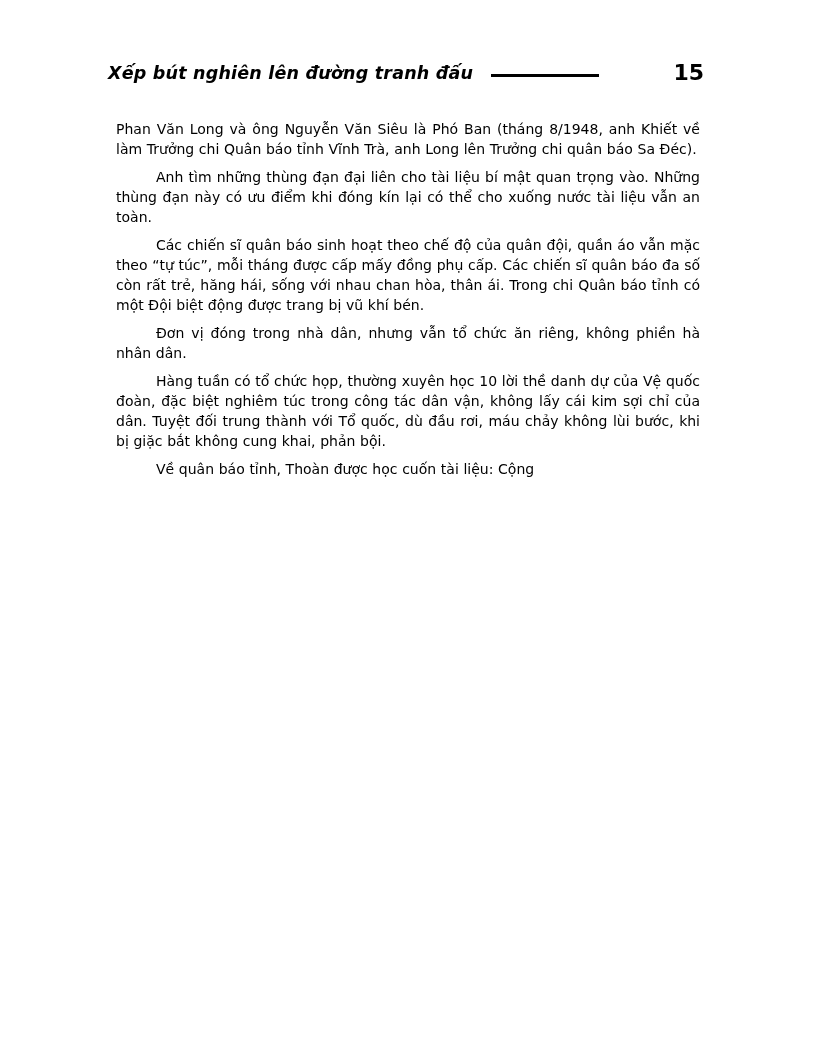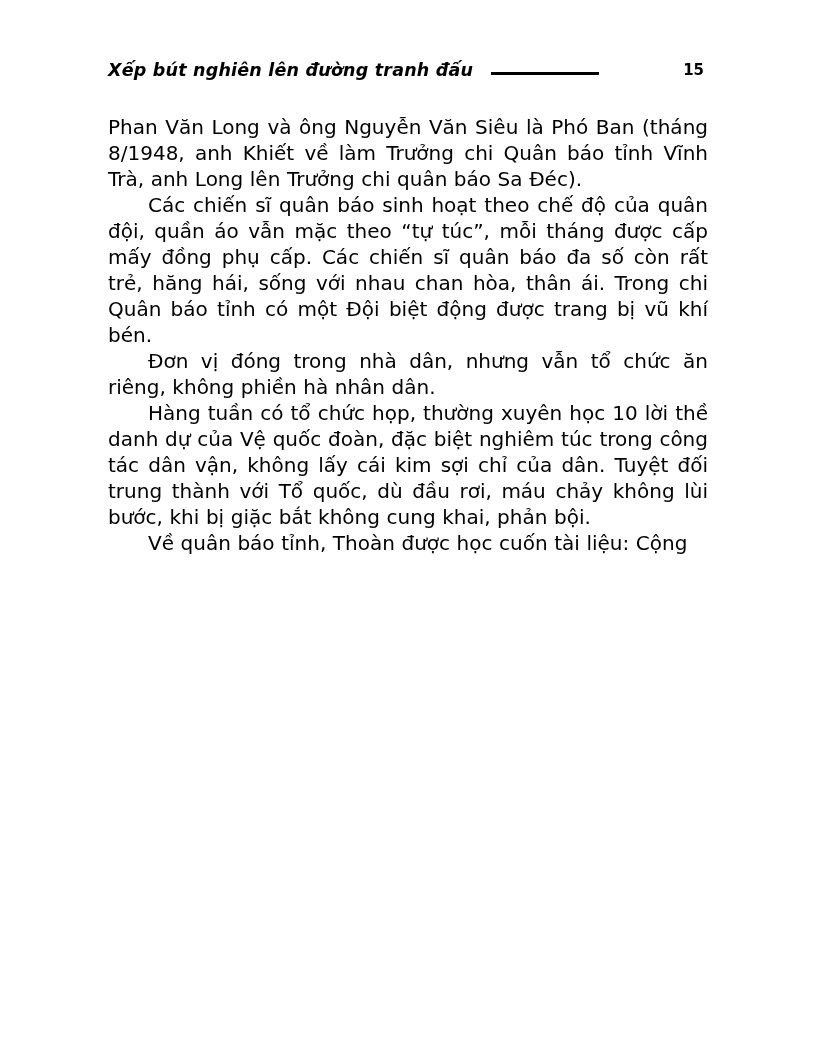--- a/index.html
+++ b/index.html
@@ -40,28 +40,28 @@
     flex: 0 0 auto;
     width: 108px;
     height: 3px;
     background: #000000;
     margin-left: 18px;
     margin-right: 18px;
     margin-top: 6px;
   }
   .header-page-number {
     font-weight: bold;
-    font-size: 15px;
+    font-size: 22px;
     margin-left: auto;
     padding-right: 4px;
   }
   .body-text p {
-    margin: 0;
-    font-size: 20px;
-    line-height: 26px;
+    margin: 8px;
+    font-size: 14px;
+    line-height: 20px;
     text-align: justify;
     text-justify: inter-word;
     word-spacing: 0.2px;
   }
   .body-text p.indent {
     text-indent: 40px;
   }
   .body-text p + p {
     margin-top: 0px;
   }
@@ -75,20 +75,21 @@
   <div class="content">
 
     <div class="header">
       <div class="header-title">Xếp bút nghiên lên đường tranh đấu</div>
       <div class="header-rule"></div>
       <div class="header-page-number">15</div>
     </div>
 
     <div class="body-text">
       <p>Phan Văn Long và ông Nguyễn Văn Siêu là Phó Ban (tháng 8/1948, anh Khiết về làm Trưởng chi Quân báo tỉnh Vĩnh Trà, anh Long lên Trưởng chi quân báo Sa Đéc).</p>
+      <p class="indent">Anh tìm những thùng đạn đại liên cho tài liệu bí mật quan trọng vào. Những thùng đạn này có ưu điểm khi đóng kín lại có thể cho xuống nước tài liệu vẫn an toàn.</p>
       <p class="indent">Các chiến sĩ quân báo sinh hoạt theo chế độ của quân đội, quần áo vẫn mặc theo “tự túc”, mỗi tháng được cấp mấy đồng phụ cấp. Các chiến sĩ quân báo đa số còn rất trẻ, hăng hái, sống với nhau chan hòa, thân ái. Trong chi Quân báo tỉnh có một Đội biệt động được trang bị vũ khí bén.</p>
       <p class="indent">Đơn vị đóng trong nhà dân, nhưng vẫn tổ chức ăn riêng, không phiền hà nhân dân.</p>
       <p class="indent">Hàng tuần có tổ chức họp, thường xuyên học 10 lời thề danh dự của Vệ quốc đoàn, đặc biệt nghiêm túc trong công tác dân vận, không lấy cái kim sợi chỉ của dân. Tuyệt đối trung thành với Tổ quốc, dù đầu rơi, máu chảy không lùi bước, khi bị giặc bắt không cung khai, phản bội.</p>
       <p class="indent"><span> Về quân báo tỉnh, Thoàn được học cuốn tài liệu: </span><span class="ital">Cộng</span></p>
     </div>
 
   </div>
 </div>
 
 </body></html>

